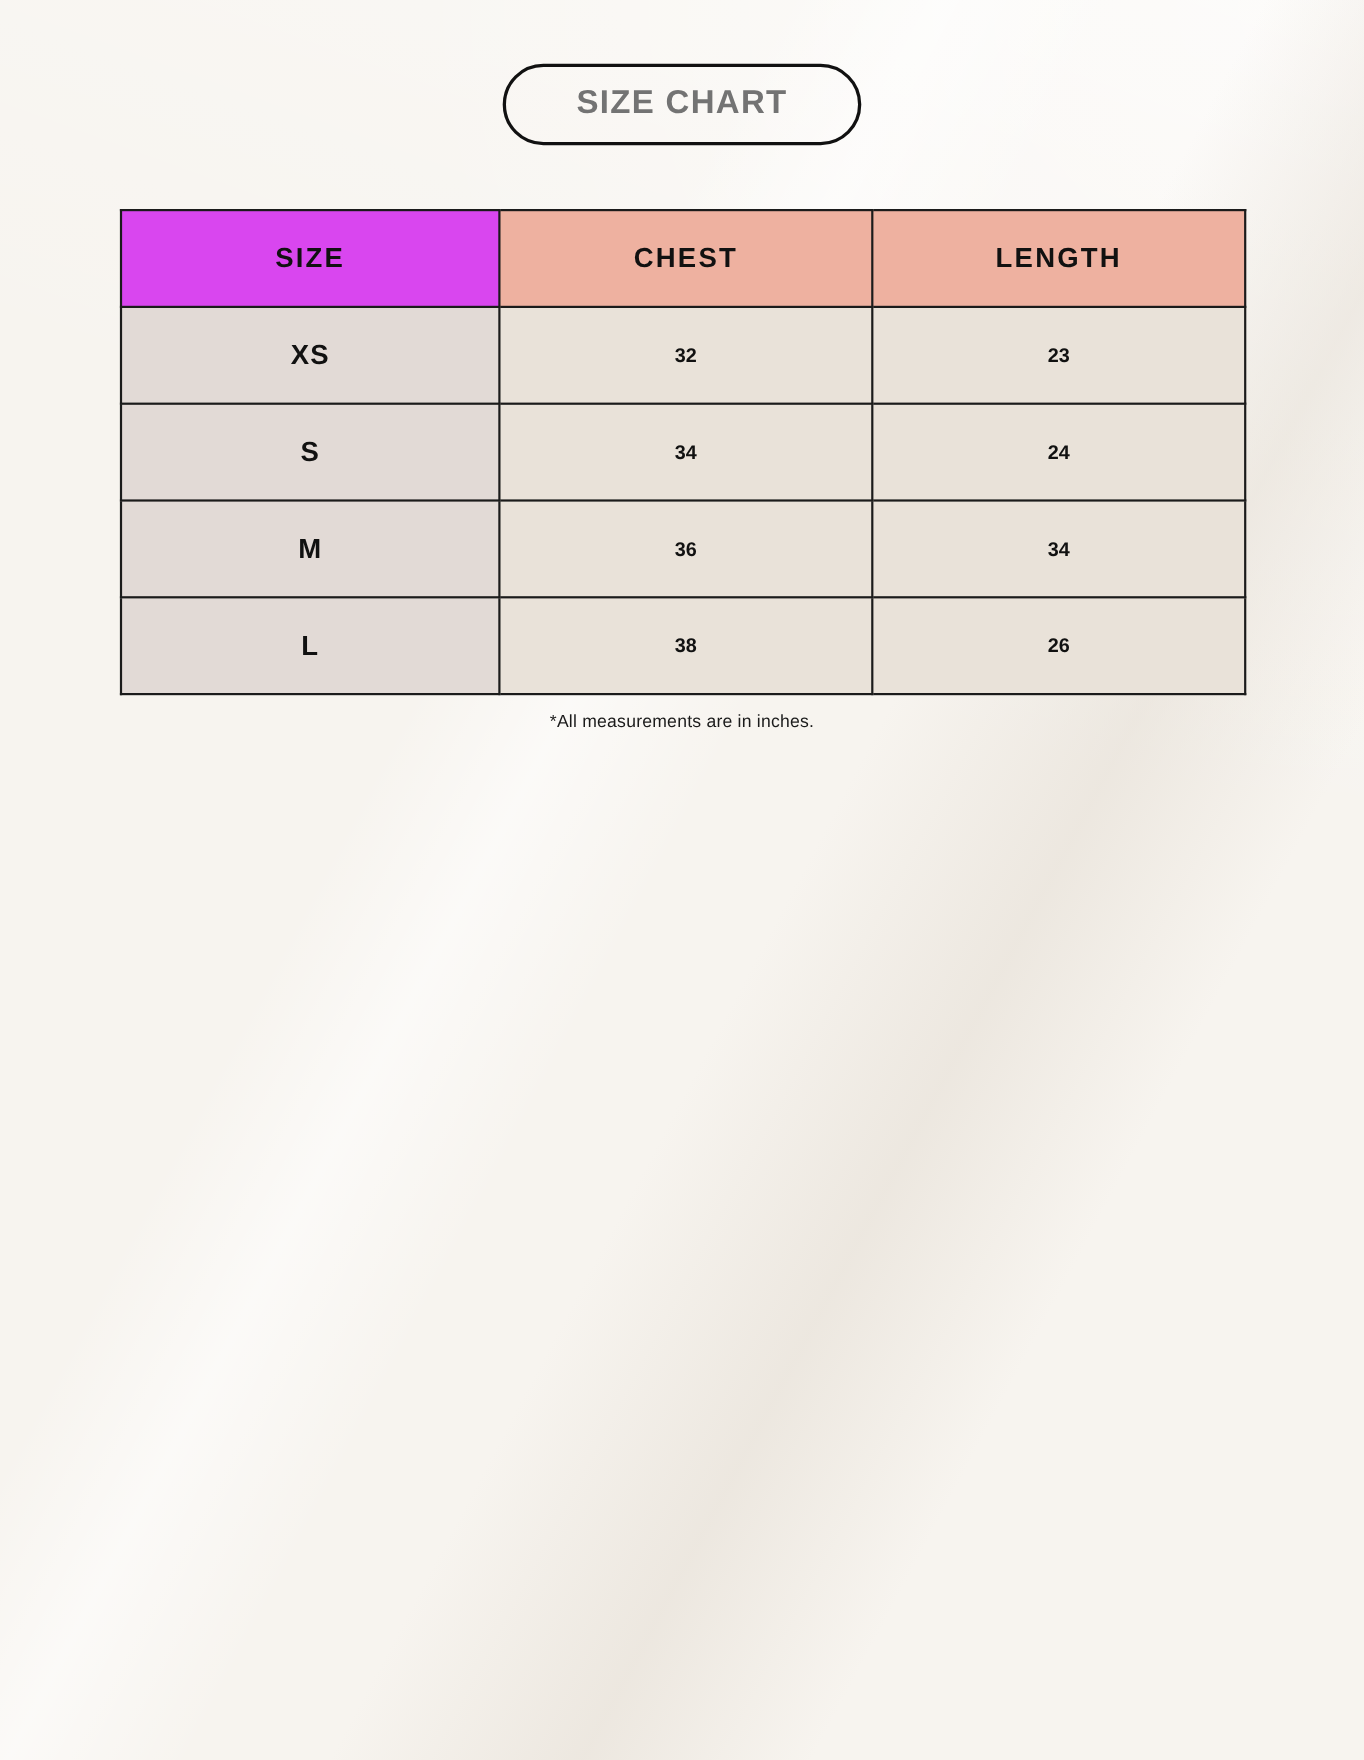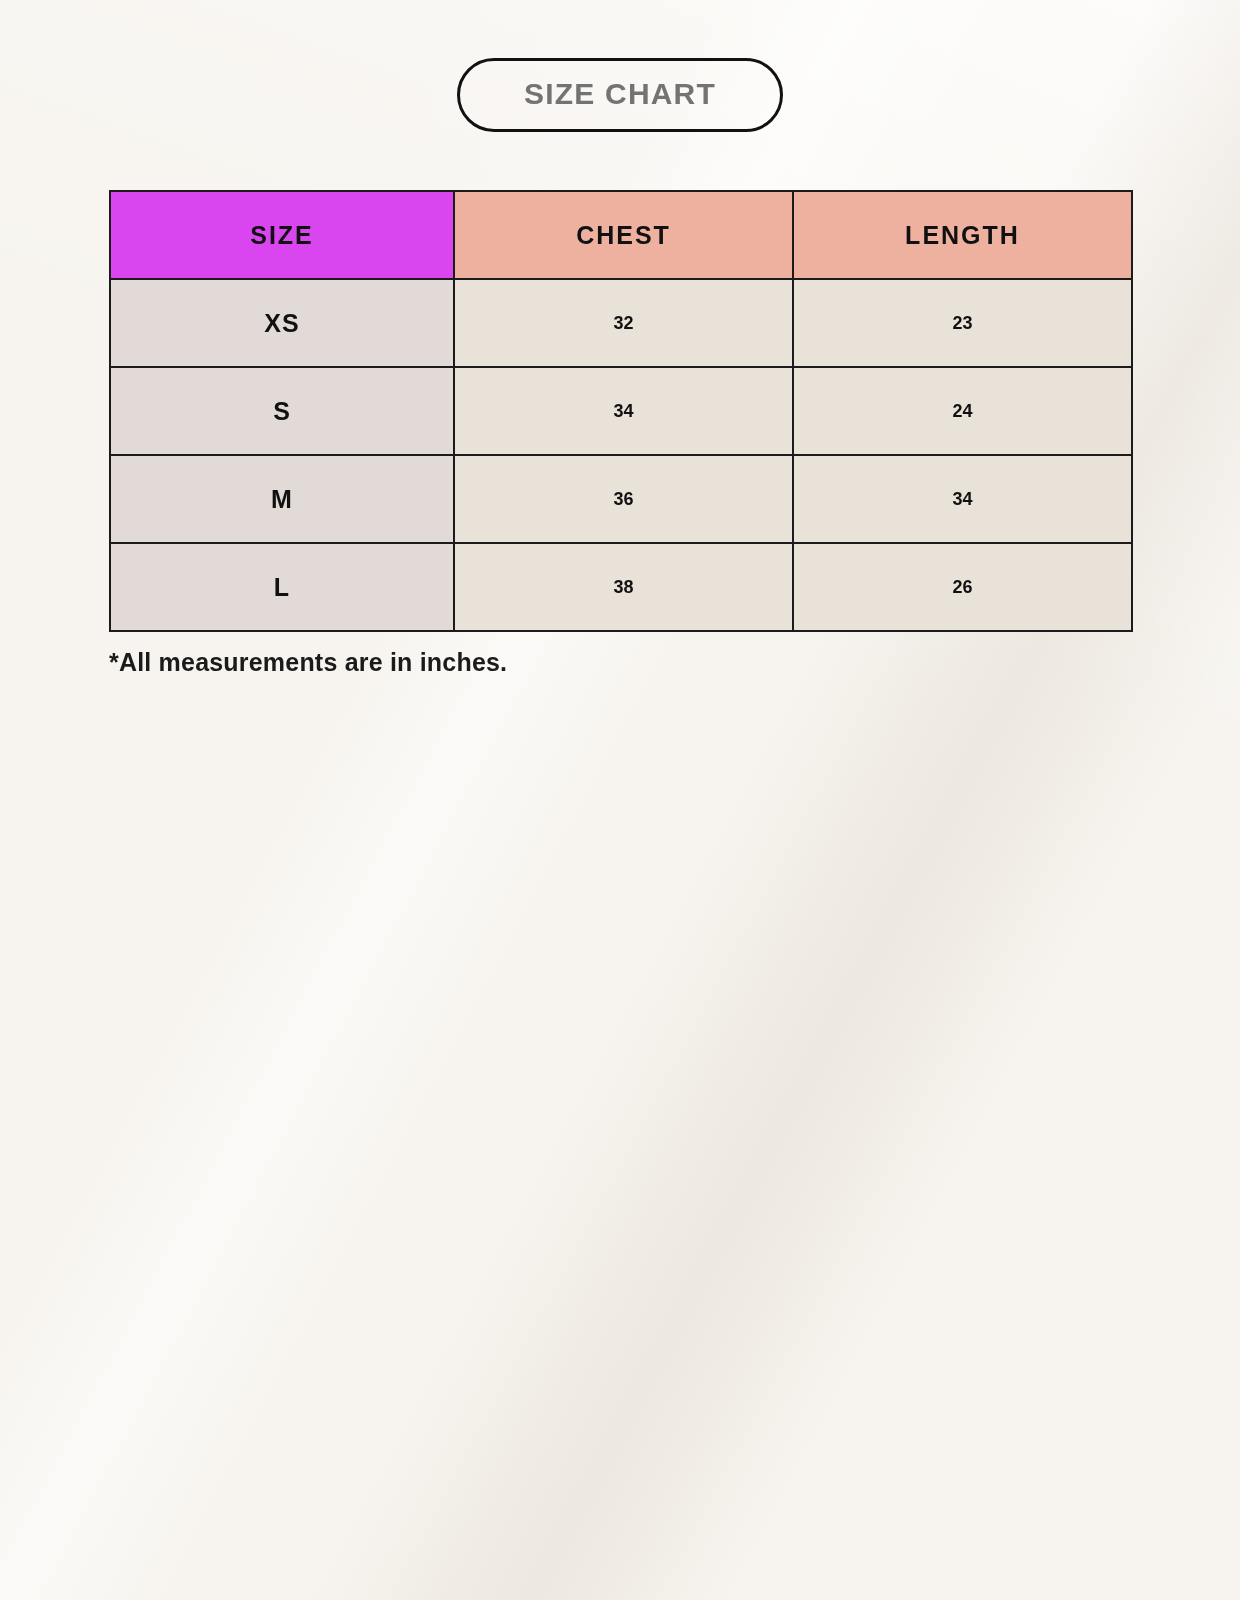--- a/index.html
+++ b/index.html
@@ -104,23 +104,23 @@
     letter-spacing: 1px;
   }
   td.val-cell {
     background: #e9e2d9;
     font-size: 18px;
     font-weight: bold;
   }
   .footnote {
     width: 1022px;
     margin: 16px auto 0 auto;
-    text-align: left;
-    font-size: 25px;
-    font-weight: bold;
+    text-align: center;
+    font-size: 16px;
+    font-weight: normal;
     color: #1b1b1b;
     letter-spacing: 0.2px;
   }
 </style>
 </head>
 <body>
 
 <div class="page">
   <div class="bg-wash"></div>
 

